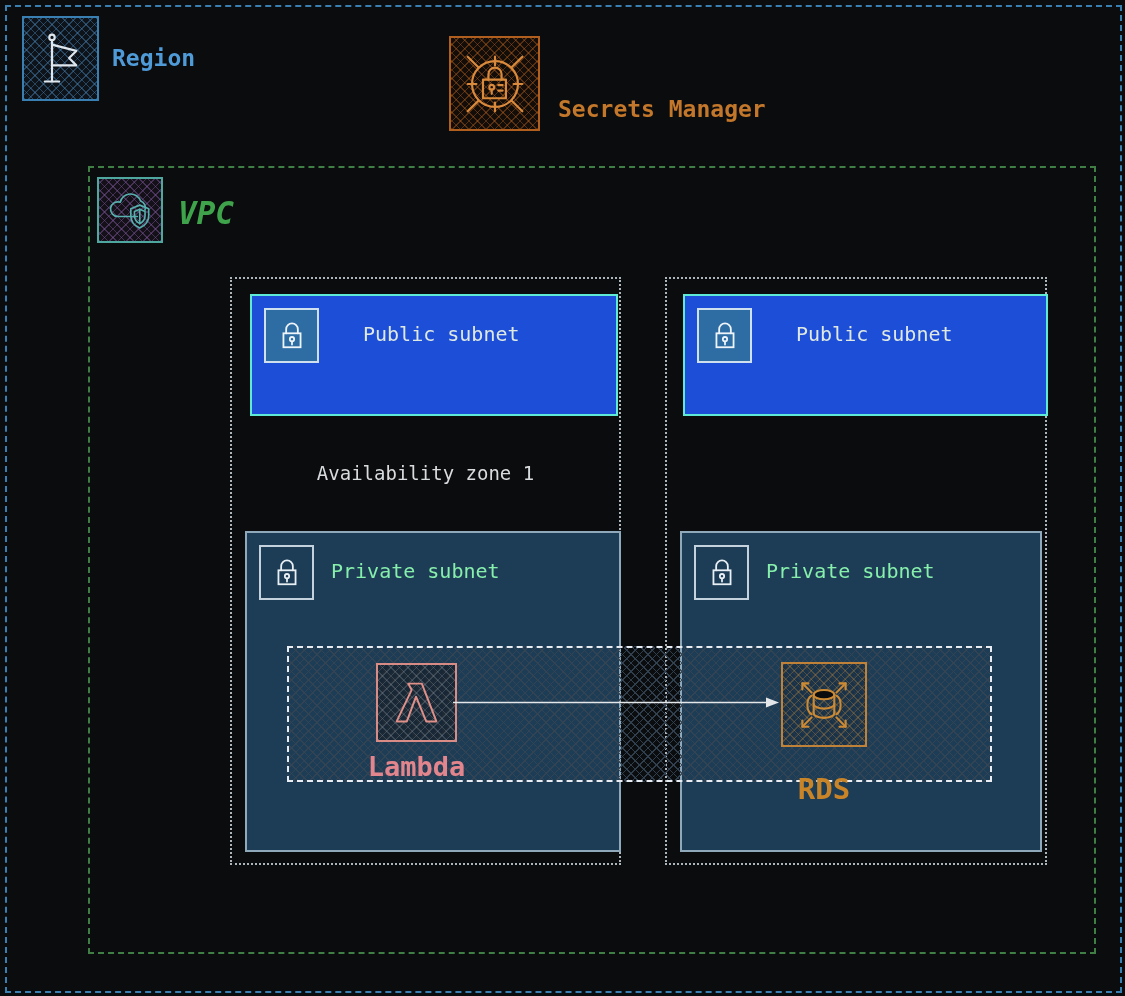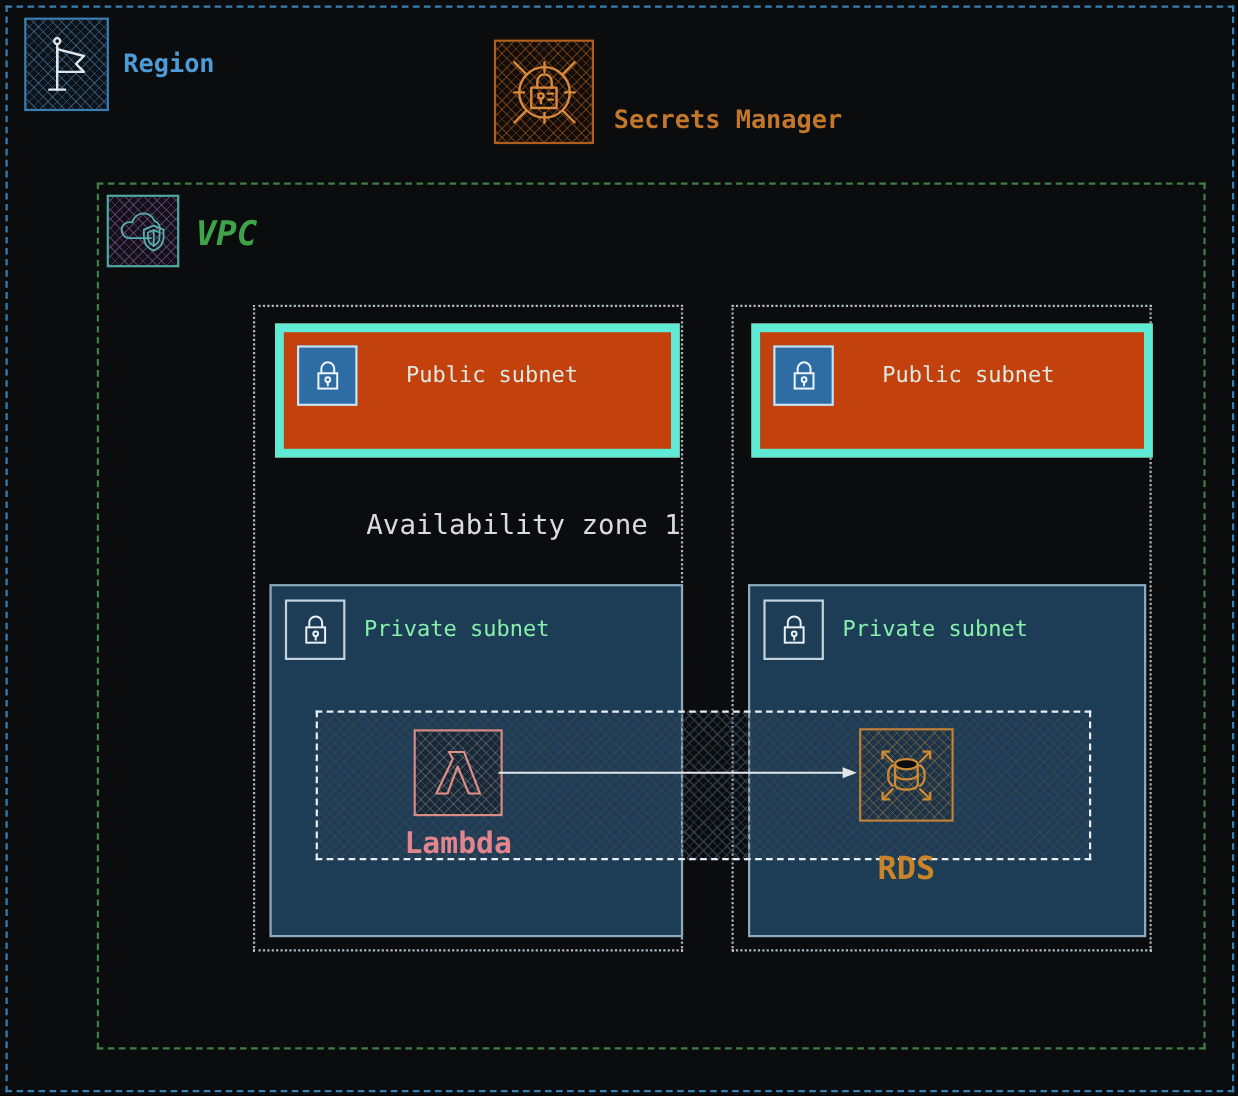--- a/index.html
+++ b/index.html
@@ -35,26 +35,26 @@
 
   .lock-box{width:55px;height:55px;flex:0 0 55px;}
   .lock-pub{background-color:#2e6da4;border:2px solid #cfe0ee;color:#eef4f9;}
   .lock-priv{background-color:transparent;border:2px solid #c3d2dc;color:#e9f0f5;}
 
   
   .lbl{white-space:nowrap;font-weight:bold;}
   .region-label{left:112px;top:45px;font-size:23px;color:#4f9bd8;}
   .sm-label{left:558px;top:68px;font-size:23px;color:#c3772a;margin-top:28px;}
   .vpc-label{left:178px;top:195px;font-size:31px;color:#3ea34a;font-style:italic;}
-  .az-label{left:0;right:0;top:183px;text-align:right;font-size:25px;color:#d9dcde;font-weight:normal;}
+  .az-label{left:0;right:0;top:183px;text-align:center;font-size:19px;color:#d9dcde;font-weight:normal;}
 
   
   .subnet{position:absolute;box-sizing:border-box;display:flex;align-items:flex-start;gap:17px;padding:12px;}
   .subnet-label{font-size:20px;margin-top:14px;}
-  .pub{background-color:#c2410c;border:8px solid #5eead4;gap:44px;}
+  .pub{background-color:#1d4ed8;border:2px solid #5eead4;gap:44px;}
   .pub .subnet-label{color:#dfe9e2;}
   .priv{background-color:#1d3c55;border:2px solid #8fa9ba;}
   .priv .subnet-label{color:#86efac;}
   .pub1{left:18px;top:15px;width:368px;height:122px;}
   .pub2{left:16px;top:15px;width:365px;height:122px;}
   .priv1{left:13px;top:252px;width:376px;height:321px;}
   .priv2{left:13px;top:252px;width:362px;height:321px;}
 
   
   .sg{left:287px;top:646px;width:705px;height:136px;border:2px dashed #e8eef4;

